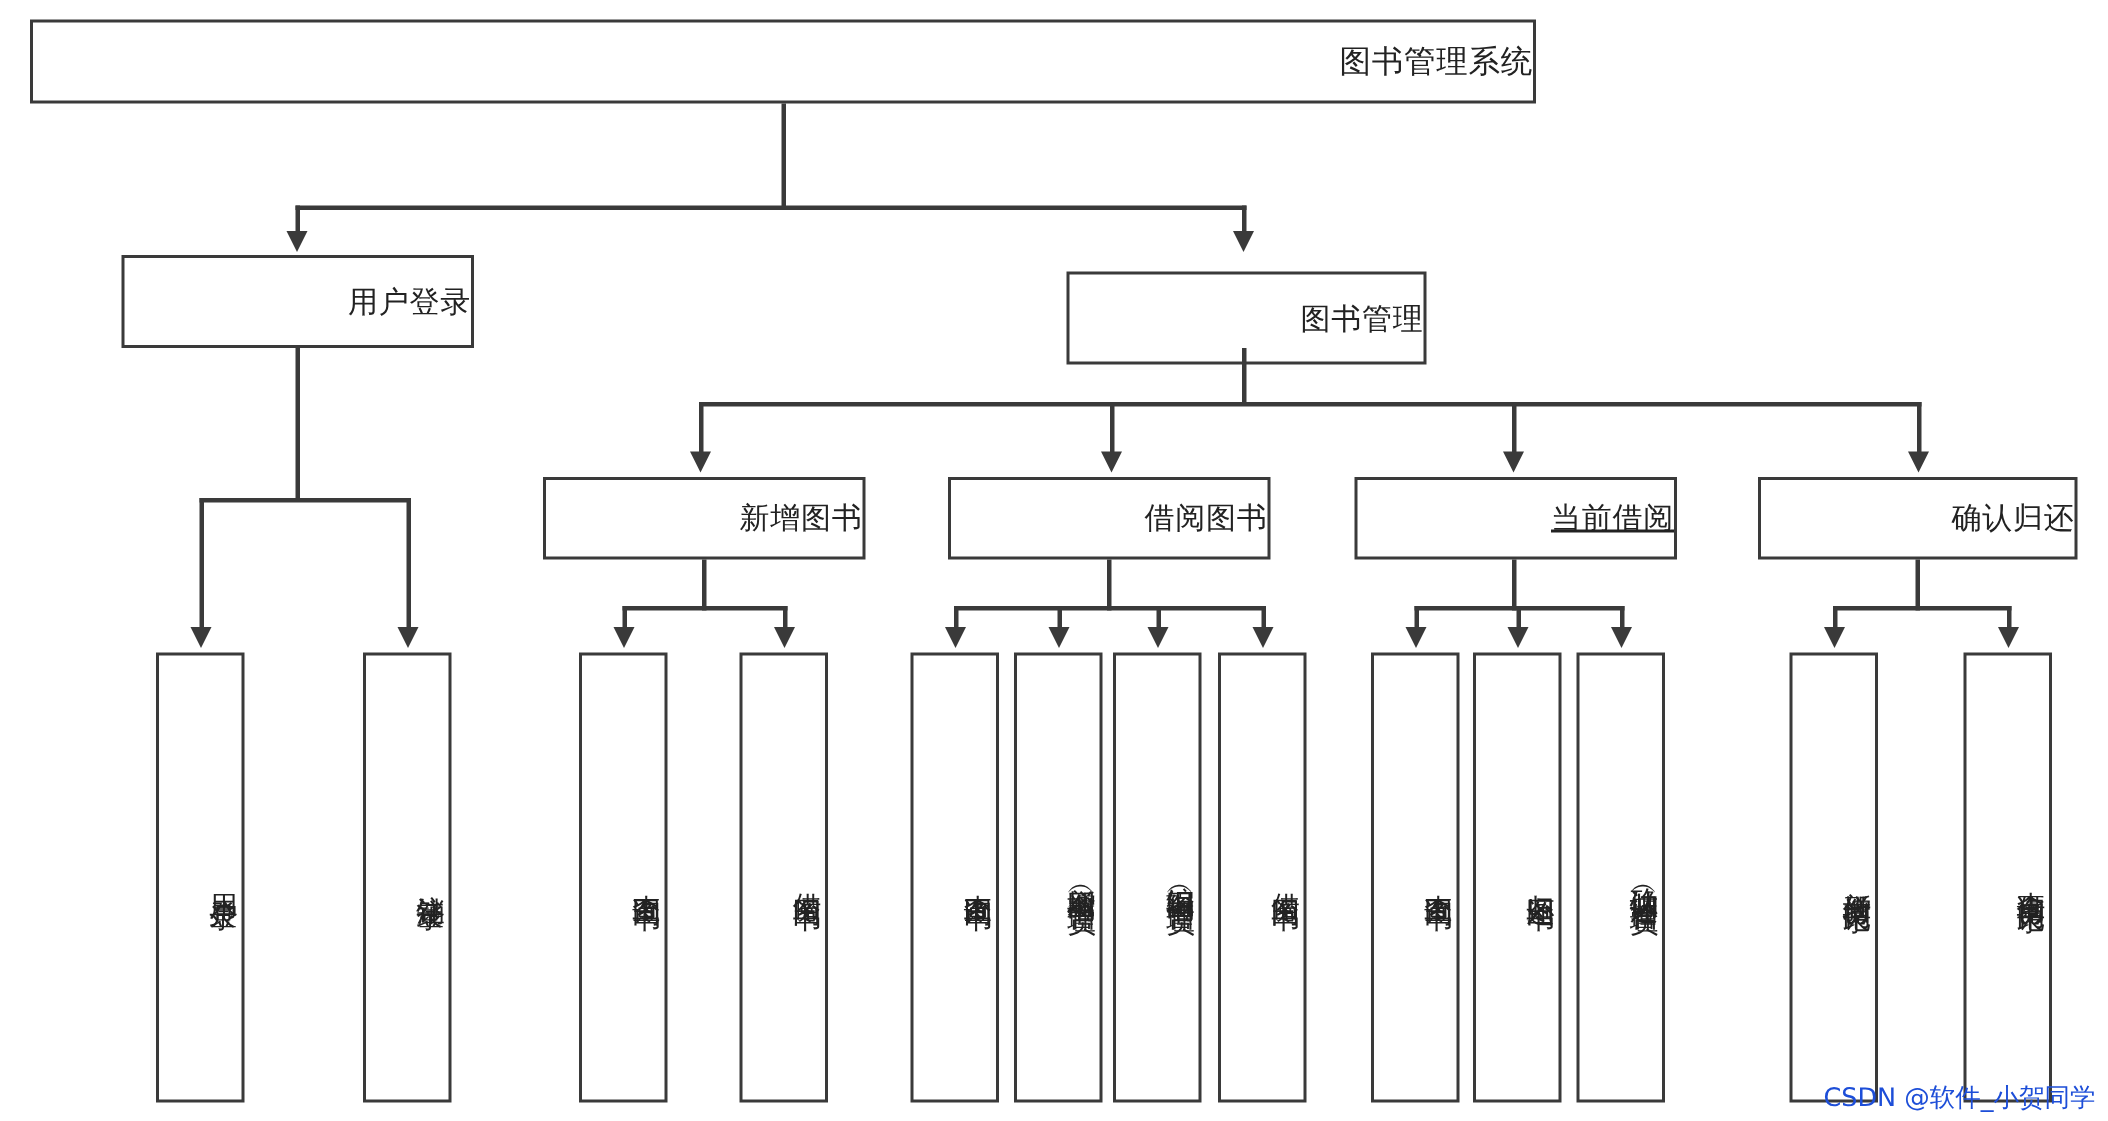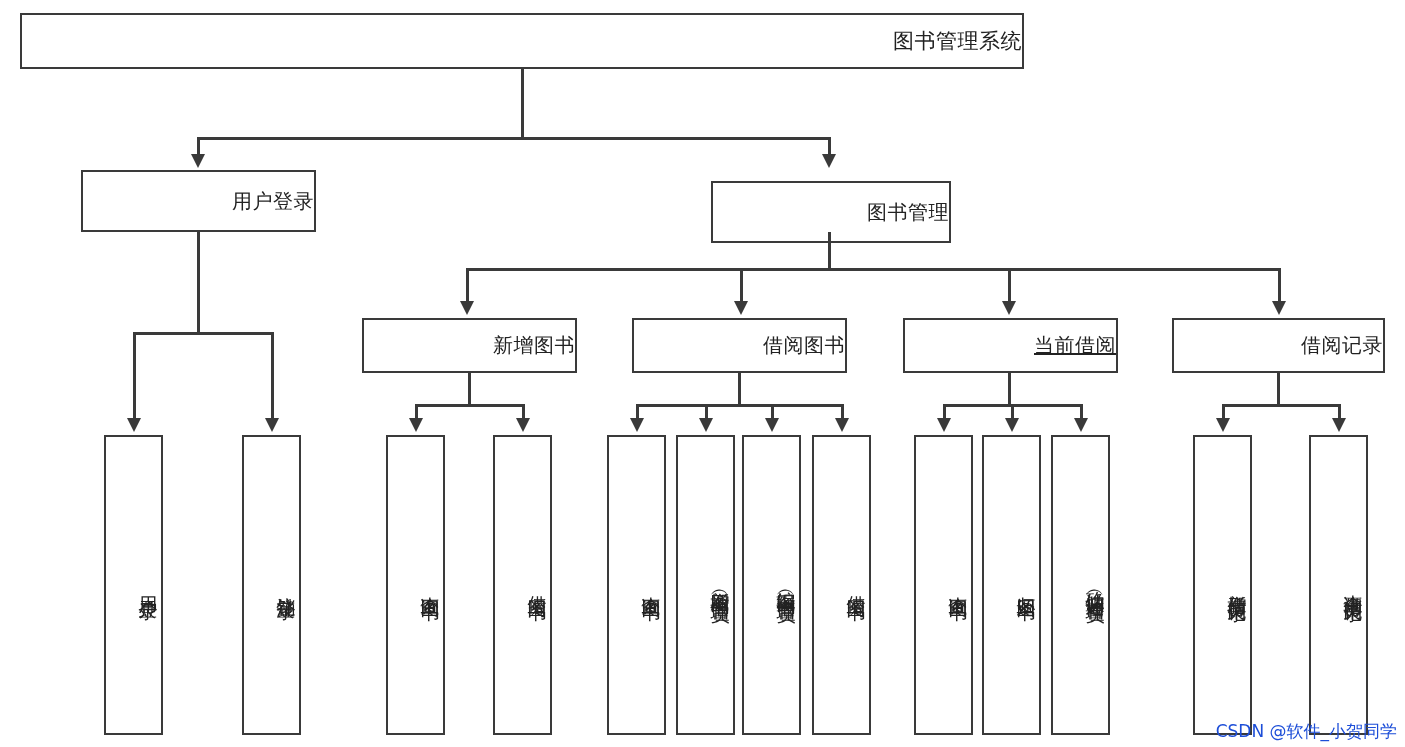--- a/index.html
+++ b/index.html
@@ -119,21 +119,21 @@
   <div class="node level2" style="left:362px; top:318px; width:215px; height:55px;">
     <span>新增图书</span>
   </div>
   <div class="node level2" style="left:632px; top:318px; width:215px; height:55px;">
     <span>借阅图书</span>
   </div>
   <div class="node level2" style="left:903px; top:318px; width:215px; height:55px;text-decoration:underline;">
     <span>当前借阅</span>
   </div>
   <div class="node level2" style="left:1172px; top:318px; width:213px; height:55px;">
-    <span>借阅记录</span>
+    <span>确认归还</span>
   </div>
 
   <div class="vline" style="left:468px; top:373px; height:34px;"></div>
   <div class="hline" style="left:415px; top:404px; width:110px;"></div>
   <div class="vline" style="left:415px; top:404px; height:16px;"></div>
   <div class="arrow" style="left:409px; top:418px;"></div>
   <div class="vline" style="left:522px; top:404px; height:16px;"></div>
   <div class="arrow" style="left:516px; top:418px;"></div>
 
   <div class="vline" style="left:738px; top:373px; height:34px;"></div>

